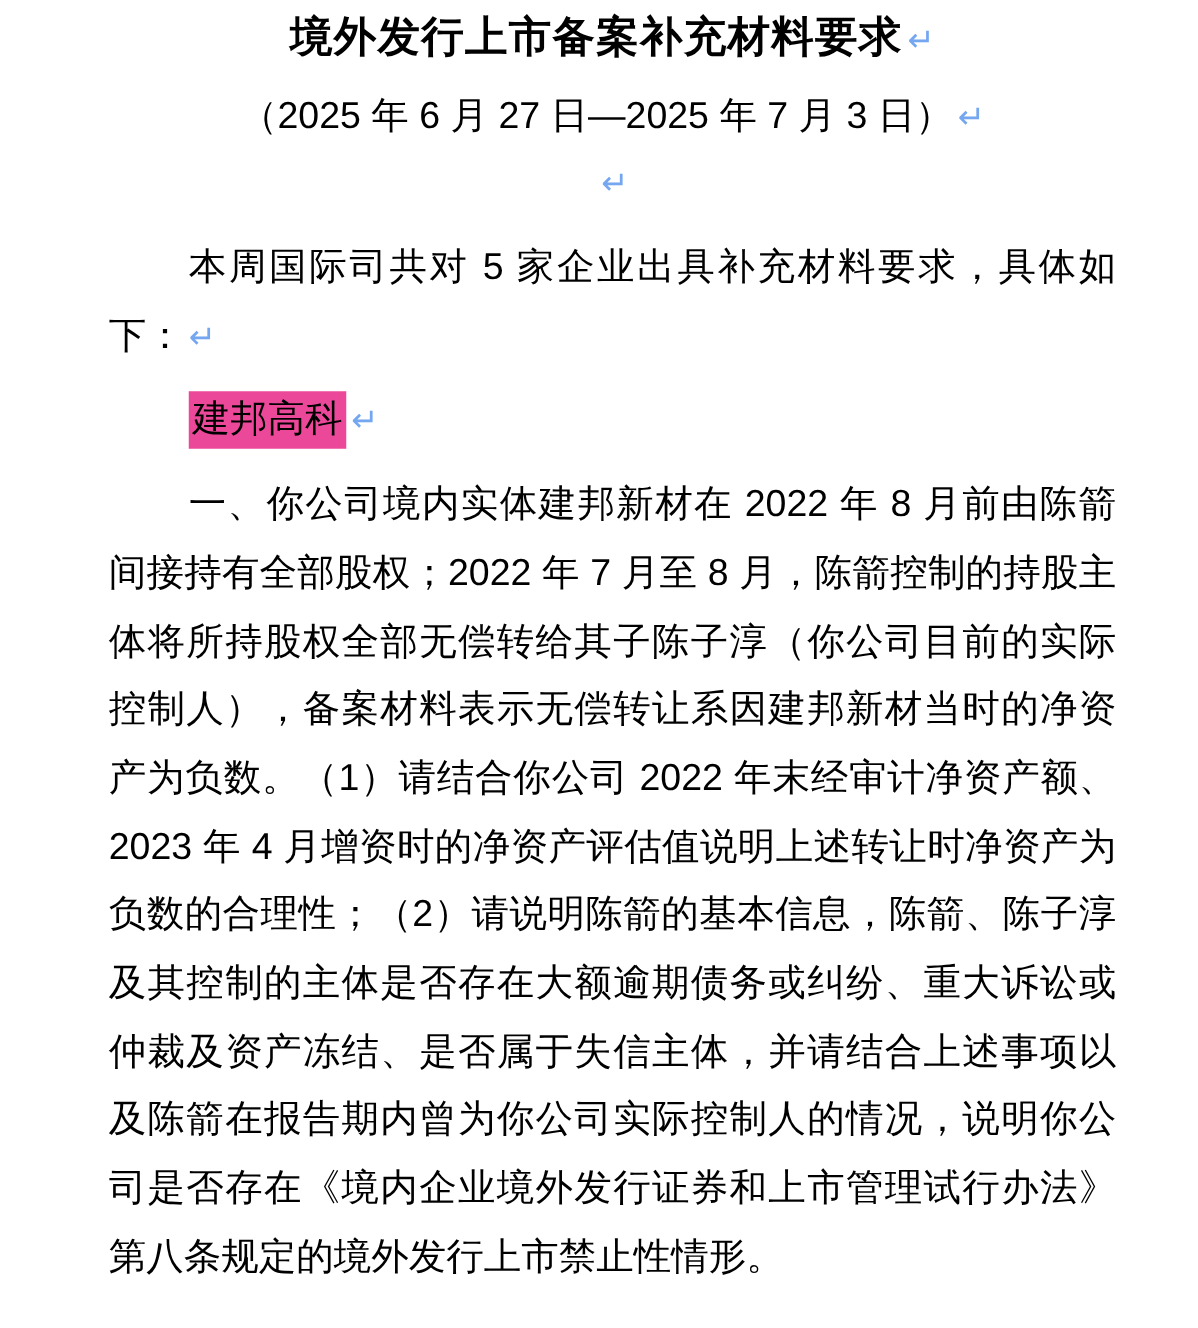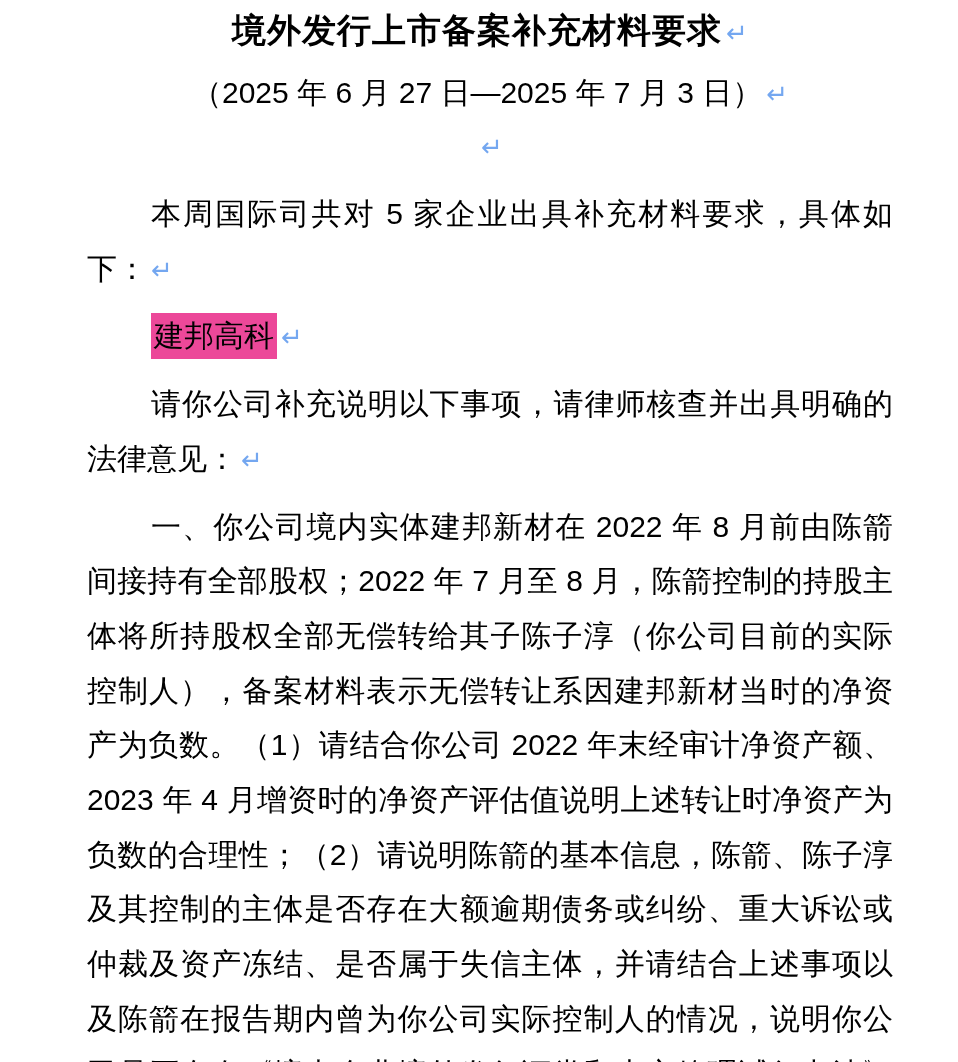--- a/index.html
+++ b/index.html
@@ -74,17 +74,16 @@
   <p class="doc-title"><span>境外发行上市备案补充材料要求</span><span class="para-mark" style="color: rgb(116, 167, 240);">↵</span></p>
 
   <p class="doc-subtitle"><span>（2025 年 6 月 27 日—2025 年 7 月 3 日）</span><span class="para-mark" style="color: rgb(116, 167, 240);">↵</span></p>
 
   <p class="blank-line"><span class="para-mark" style="color: rgb(116, 167, 240);">↵</span></p>
 
   <p class="body-para indent"><span>本周国际司共对 5 家企业出具补充材料要求，具体如下：</span><span class="para-mark" style="color: rgb(116, 167, 240);">↵</span></p>
 
   <p class="body-para indent"><span class="company-highlight" id="company-name" style="background-color: #ec4899;">建邦高科</span><span class="para-mark" style="color: rgb(116, 167, 240);">↵</span></p>
 
-  <p class="body-para indent"><span>请你公司补充说明以下事项，请律师核查并出具明确的法律意见：</span><span class="para-mark" style="color: rgb(116, 167, 240);">↵</span></p>
 
   <p class="body-para indent"><span>一、你公司境内实体建邦新材在 2022 年 8 月前由陈箭间接持有全部股权；2022 年 7 月至 8 月，陈箭控制的持股主体将所持股权全部无偿转给其子陈子淳（你公司目前的实际控制人），备案材料表示无偿转让系因建邦新材当时的净资产为负数。（1）请结合你公司 2022 年末经审计净资产额、2023 年 4 月增资时的净资产评估值说明上述转让时净资产为负数的合理性；（2）请说明陈箭的基本信息，陈箭、陈子淳及其控制的主体是否存在大额逾期债务或纠纷、重大诉讼或仲裁及资产冻结、是否属于失信主体，并请结合上述事项以及陈箭在报告期内曾为你公司实际控制人的情况，说明你公司是否存在《境内企业境外发行证券和上市管理试行办法》第八条规定的境外发行上市禁止性情形。</span></p>
 
 </div>
 
 </body></html>

